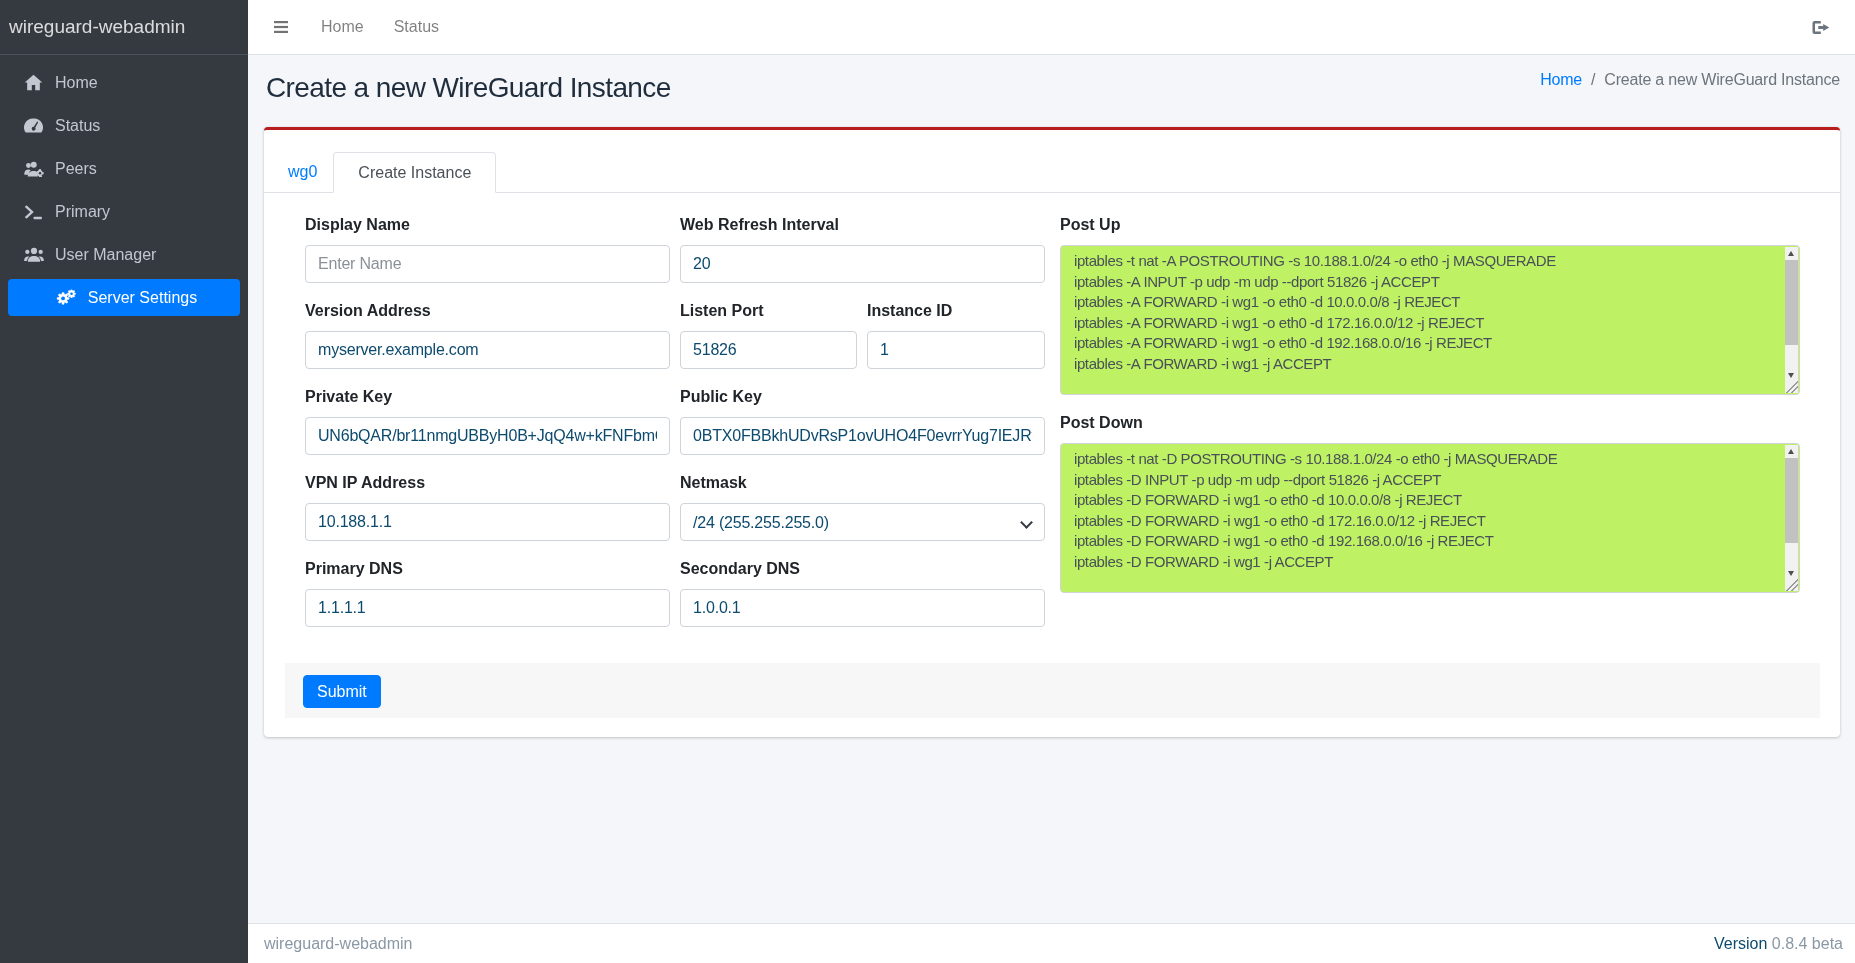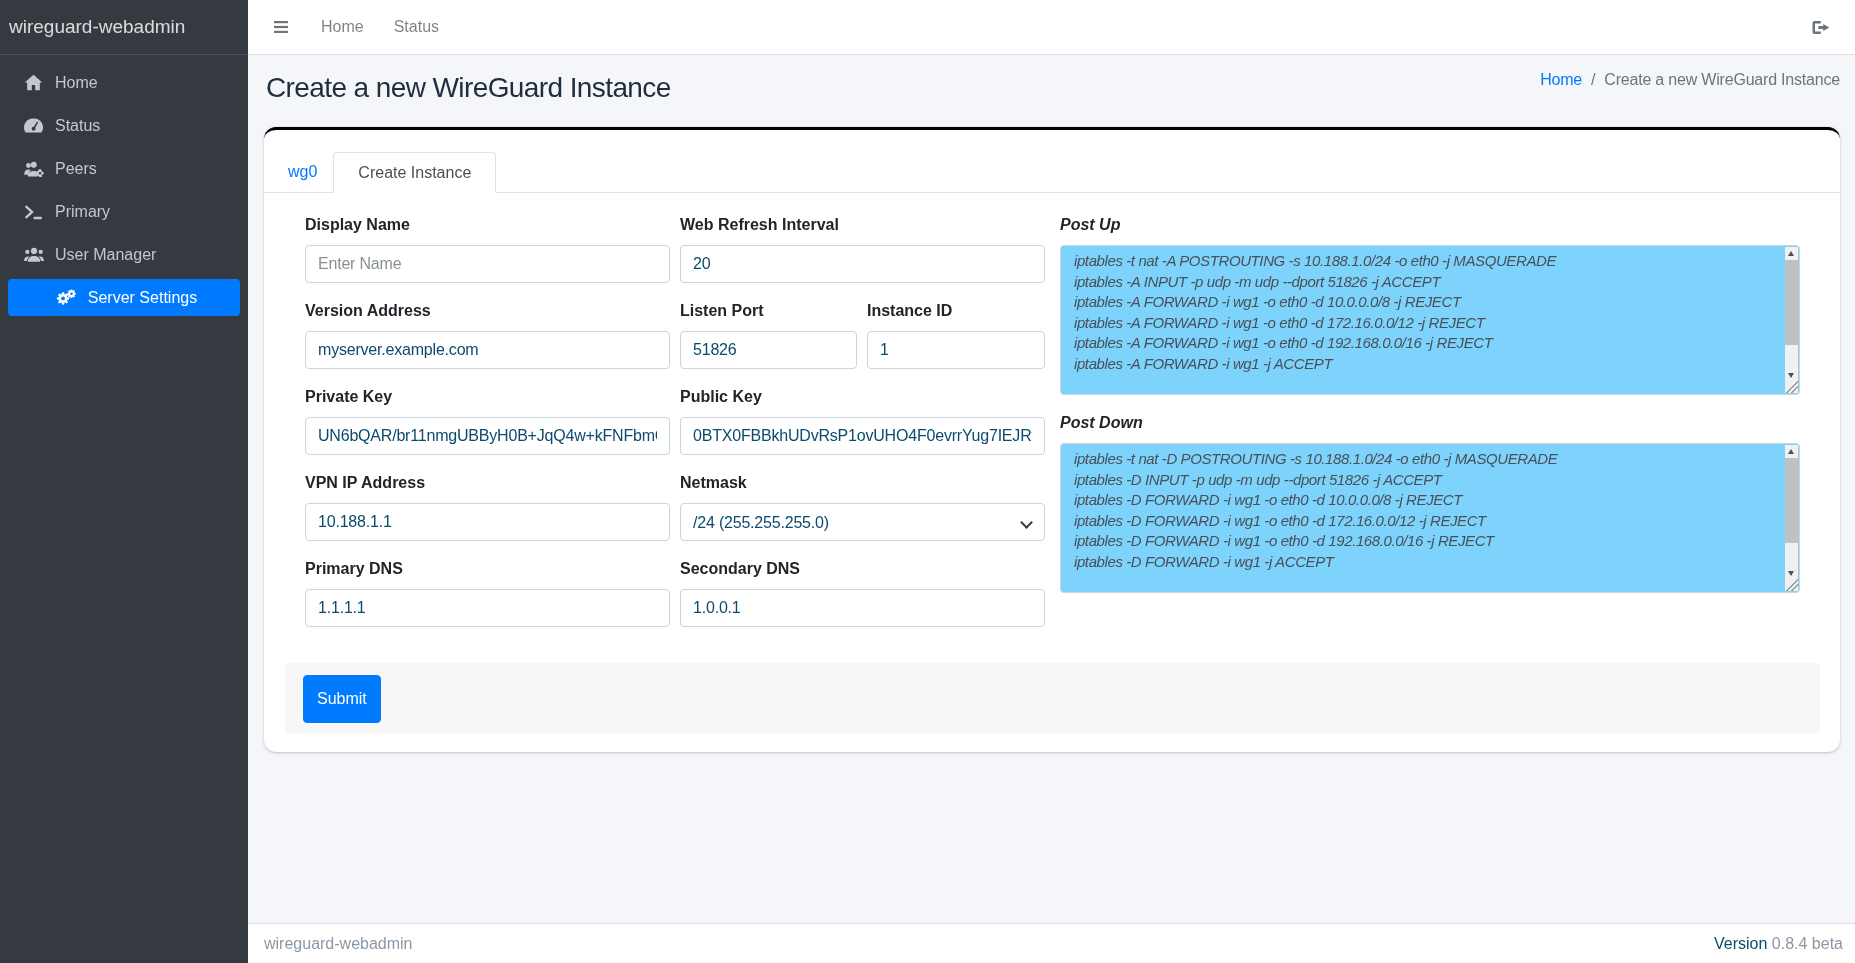--- a/index.html
+++ b/index.html
@@ -29,58 +29,58 @@
 .content-header { padding:16px 15px 0 18px; display:flex; justify-content:space-between; }
 .content-header h1 { font-size:28px; line-height:34px; font-weight:500; color:#1f2d3d; letter-spacing:-0.6px; }
 .breadcrumb { font-size:16px; color:#6c757d; letter-spacing:-0.2px; }
 .breadcrumb a { color:#007bff; }
 .breadcrumb .sep { margin:0 9px; }
 
 .content-wrapper { min-height:868px; }
 .content { padding:22px 15px 0 16px; }
 
 
-.card { background:#fff; border-radius:12px; border-top:3px solid #000000; box-shadow:0 0 1px rgba(0,0,0,.125), 0 1px 3px rgba(0,0,0,.2); }
+.card { background:#fff; border-radius:4px; border-top:3px solid #b91c1c; box-shadow:0 0 1px rgba(0,0,0,.125), 0 1px 3px rgba(0,0,0,.2); }
 .tabs { display:flex; padding:22px 0 0 8px; border-bottom:1px solid #dee2e6; }
 .tab { padding:8px 16px; line-height:23px; font-size:16px; color:#007bff; }
 .tab.active { background:#fff; border:1px solid #dee2e6; border-bottom:1px solid #fff; border-radius:4px 4px 0 0; color:#495057; margin-bottom:-1px; padding:8px 24px; }
 .card-body { padding:20px 20px 0 21px; }
 .body-inner { padding-left:20px; display:flex; }
 .form-left { width:740px; margin-right:15px; }
 .frow { display:flex; }
 .fg { margin-bottom:16px; }
 .fg label { display:block; font-weight:700; line-height:24px; margin-bottom:8px; color:#212529; font-size:16px; }
 .ctl { height:38px; border:1px solid #ced4da; border-radius:4px; padding:0 12px; font-size:16px; letter-spacing:-0.2px; color:#0c4a6e; width:100%; font-family:inherit; background:#fff; display:block; }
 .ctl::placeholder { color:#6c757d; opacity:.8; }
 .w1 { width:365px; margin-right:10px; }
 .w2 { width:365px; }
 .w2a { width:177px; margin-right:10px; }
 .w2b { width:178px; }
 select.ctl { appearance:none; -webkit-appearance:none; border-radius:4px; }
 .selwrap { position:relative; }
 .selwrap .caret { position:absolute; right:14px; width:9px; height:9px; border:solid #343a40; border-width:0 2px 2px 0; transform:rotate(45deg); }
 
 
-.form-right { width:740px;font-style:italic; }
-.ta { position:relative; width:740px; height:150px; border:1px solid #ced4da; border-radius:4px; background:#7dd3fc; overflow:hidden; }
+.form-right { width:740px; }
+.ta { position:relative; width:740px; height:150px; border:1px solid #ced4da; border-radius:4px; background:#bef264; overflow:hidden; }
 .ta pre { font-family:inherit; font-size:15px; letter-spacing:-0.4px; line-height:20.5px; color:#495057; padding:5px 20px 0 13px; white-space:pre; }
 .rail { position:absolute; top:1px; right:1px; width:13px; height:135px; background:#f1f1f1; }
 .rail .thumb { position:absolute; top:13px; left:0; width:13px; height:85px; background:#c1c1c1; }
 .rail .up, .rail .down { position:absolute; left:0; width:13px; height:13px; }
 .rail .up { top:0; }
 .rail .down { bottom:0; }
 .rail .up::after { content:""; position:absolute; left:3px; top:4px; border-left:3.5px solid transparent; border-right:3.5px solid transparent; border-bottom:5px solid #505050; }
 .rail .down::after { content:""; position:absolute; left:3px; top:4px; border-left:3.5px solid transparent; border-right:3.5px solid transparent; border-top:5px solid #505050; }
 .corner { position:absolute; right:1px; bottom:1px; width:13px; height:13px; background:#f1f1f1; }
 .corner::after { content:""; position:absolute; inset:0;
   background:linear-gradient(135deg, transparent 0 52%, #9a9a9a 52% 60%, transparent 60% 72%, #9a9a9a 72% 80%, transparent 80%); }
 
 
 .card-strip { background:#f7f7f7; padding:12px 18px 10px; margin-top:20px; }
-.btn-primary { height:48px; padding:0 13px; background:#007bff; border:1px solid #007bff; border-radius:4px; color:#fff; font-size:16px; font-family:inherit; cursor:pointer; }
+.btn-primary { height:33px; padding:0 13px; background:#007bff; border:1px solid #007bff; border-radius:4px; color:#fff; font-size:16px; font-family:inherit; cursor:pointer; }
 .card-pad-bottom { height:19px; background:#fff; border-radius:0 0 4px 4px; }
 
 
 .main-footer { height:40px; background:#fff; border-top:1px solid #dee2e6; display:flex; align-items:center; justify-content:space-between; padding:0 12px 0 16px; color:#8a98a5; font-size:16px; }
 .main-footer .version b { color:#0c4a6e; font-weight:400; }
 </style>
 </head>
 <body>
 
 <aside class="sidebar">

